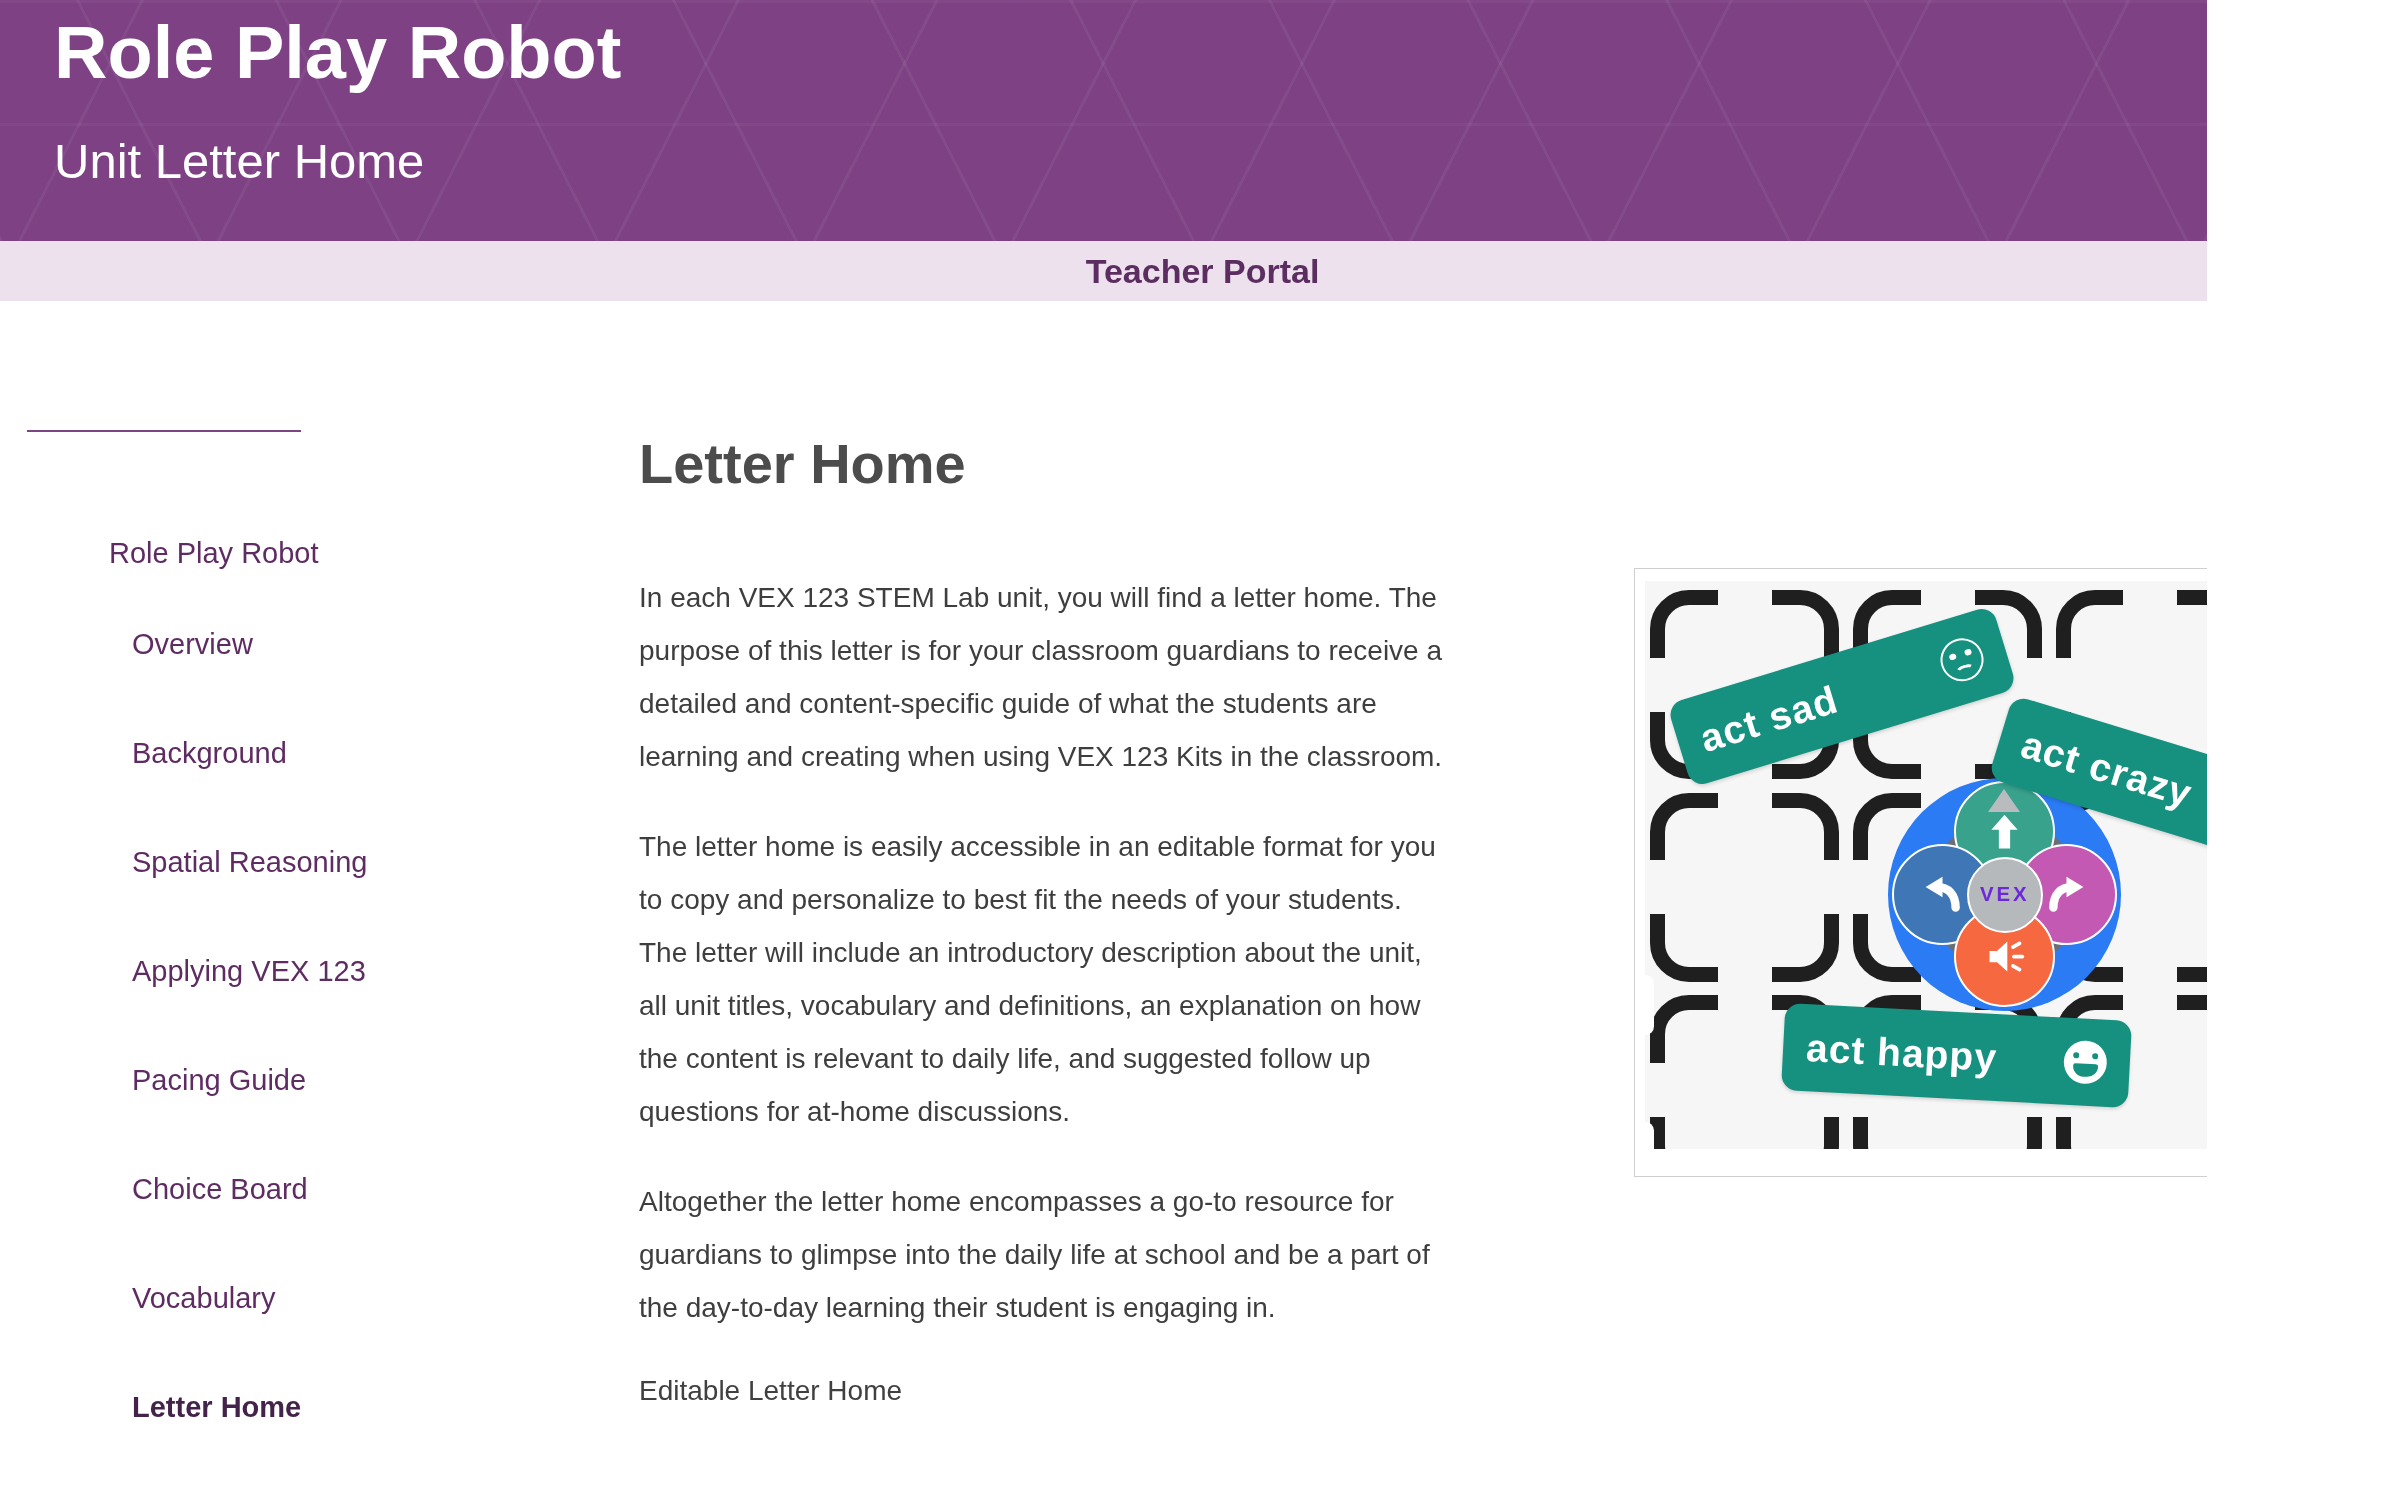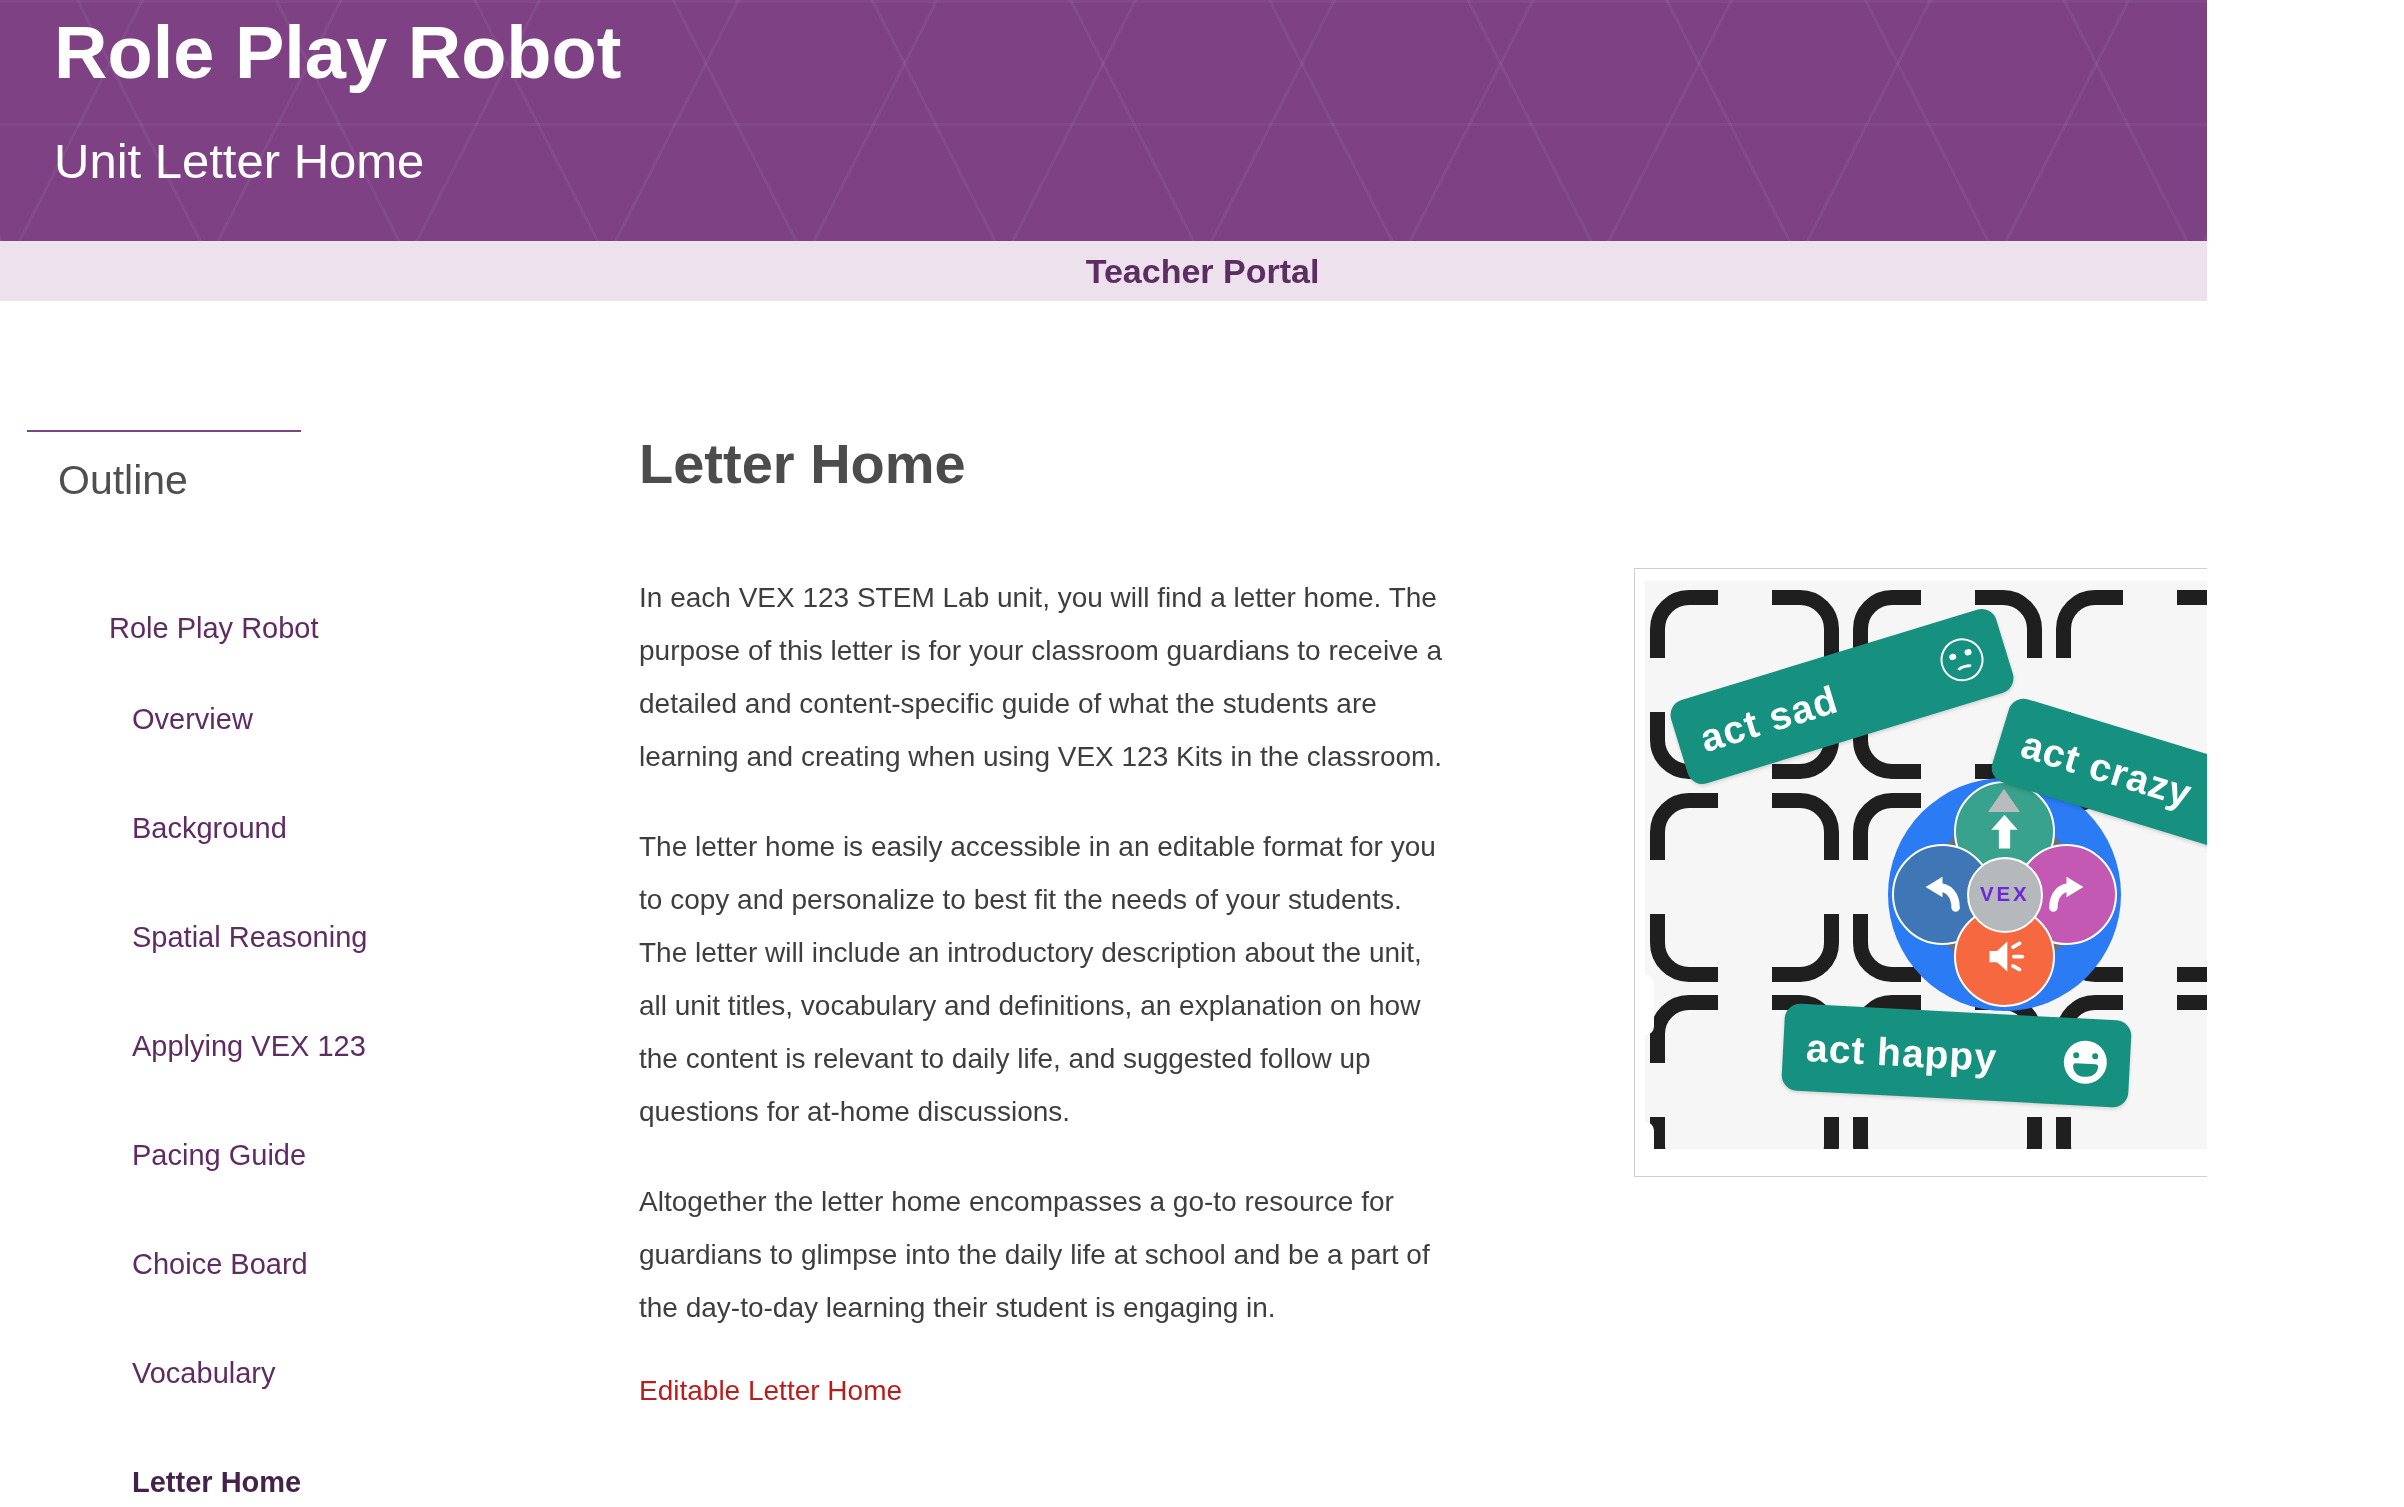--- a/index.html
+++ b/index.html
@@ -28,21 +28,21 @@
   .sidebar nav{margin-top:103px;}
   .sidebar a{display:block;text-decoration:none;color:#5e2c62;font-size:29px;line-height:37px;cursor:pointer;}
   .sidebar .root-link{margin-left:82px;margin-bottom:54px;}
   .sidebar .sub-link{margin-left:105px;margin-bottom:72px;}
   .sidebar .sub-link.active{font-weight:bold;color:#43234a;}
 
   
   .main{position:absolute;left:639px;top:430px;width:975px;color:#3e3e3e;}
   .main h1{margin:0 0 73px 0;font-size:56px;line-height:68px;color:#4c4c4c;font-weight:bold;}
   .main p{margin:0 0 37px 0;font-size:28px;line-height:53px;white-space:pre-line;}
-  .main a{color:#b91c1c;font-size:28px;line-height:39px;text-decoration:none;cursor:pointer;}
+  .main a{color:#404040;font-size:28px;line-height:39px;text-decoration:none;cursor:pointer;}
 
   
   .fig{position:absolute;left:1634px;top:568px;width:758px;height:609px;background:#fff;
        border:1.9px solid #cfcfcf;box-sizing:border-box;}
   .field{position:absolute;left:9.7px;top:11.6px;width:735px;height:568px;background:#f6f6f6;overflow:hidden;}
   .tile-grid{position:absolute;left:5.8px;top:9.7px;width:798px;display:grid;
              grid-template-columns:repeat(4,189px);grid-auto-rows:189px;gap:13.6px;z-index:1;}
   .tile{position:relative;width:189px;height:189px;box-sizing:border-box;
         border:15.5px solid #1f1f1f;border-radius:39px;}
   .tile .notch{position:absolute;background:#f6f6f6;}
@@ -113,21 +113,20 @@
     <h1>Role Play Robot</h1>
     <h2>Unit Letter Home</h2>
   </header>
 
   <div class="portal-bar">
     <span>Teacher Portal</span>
   </div>
 
   <aside class="sidebar">
     <hr class="rule">
-    <h3 class="outline-heading">Outline</h3>
     <nav>
       <a class="root-link">Role Play Robot</a>
       <a class="sub-link">Overview</a>
       <a class="sub-link">Background</a>
       <a class="sub-link">Spatial Reasoning</a>
       <a class="sub-link">Applying VEX 123</a>
       <a class="sub-link">Pacing Guide</a>
       <a class="sub-link">Choice Board</a>
       <a class="sub-link">Vocabulary</a>
       <a class="sub-link active">Letter Home</a>

